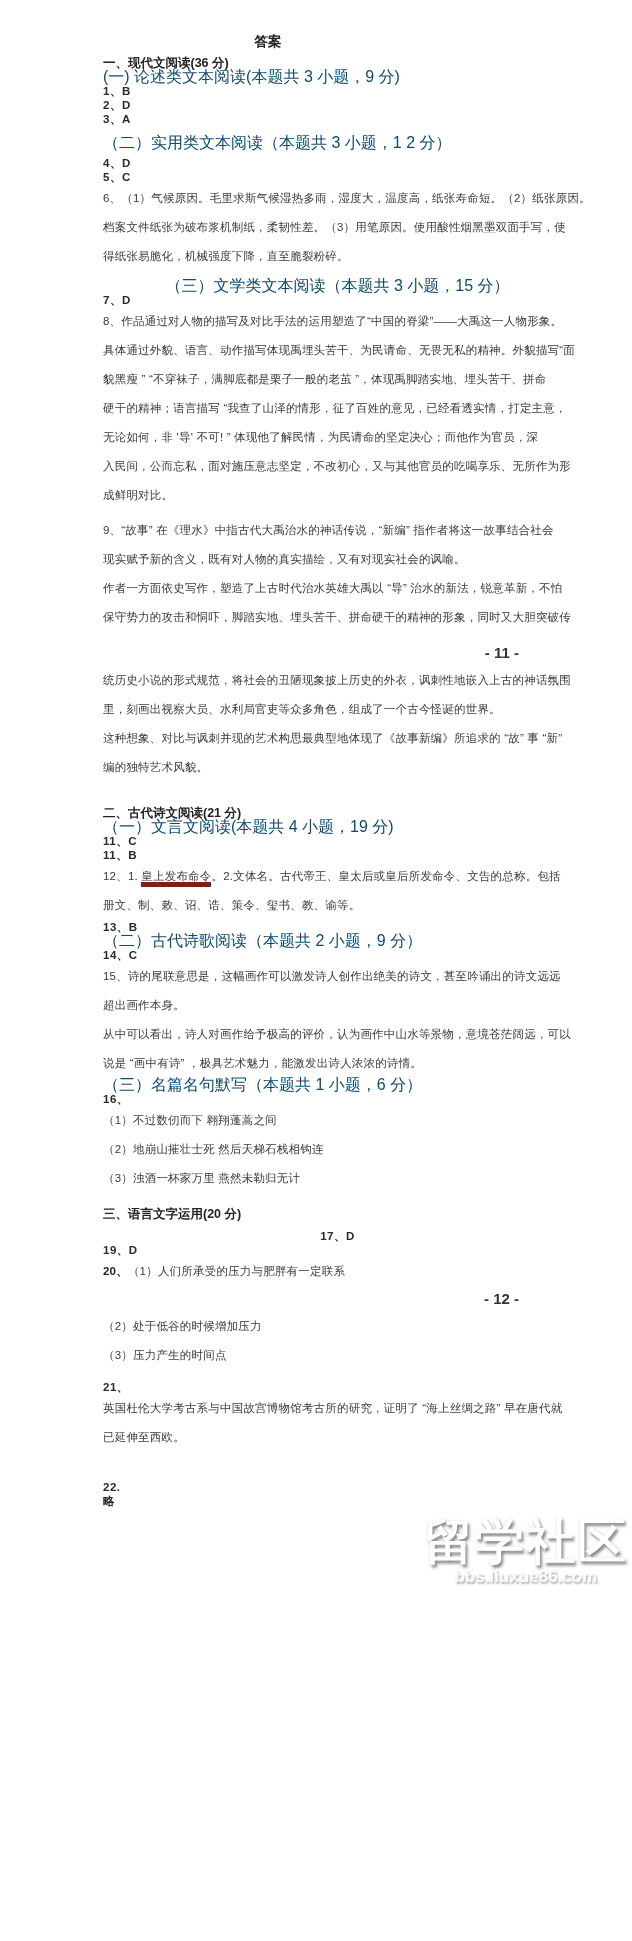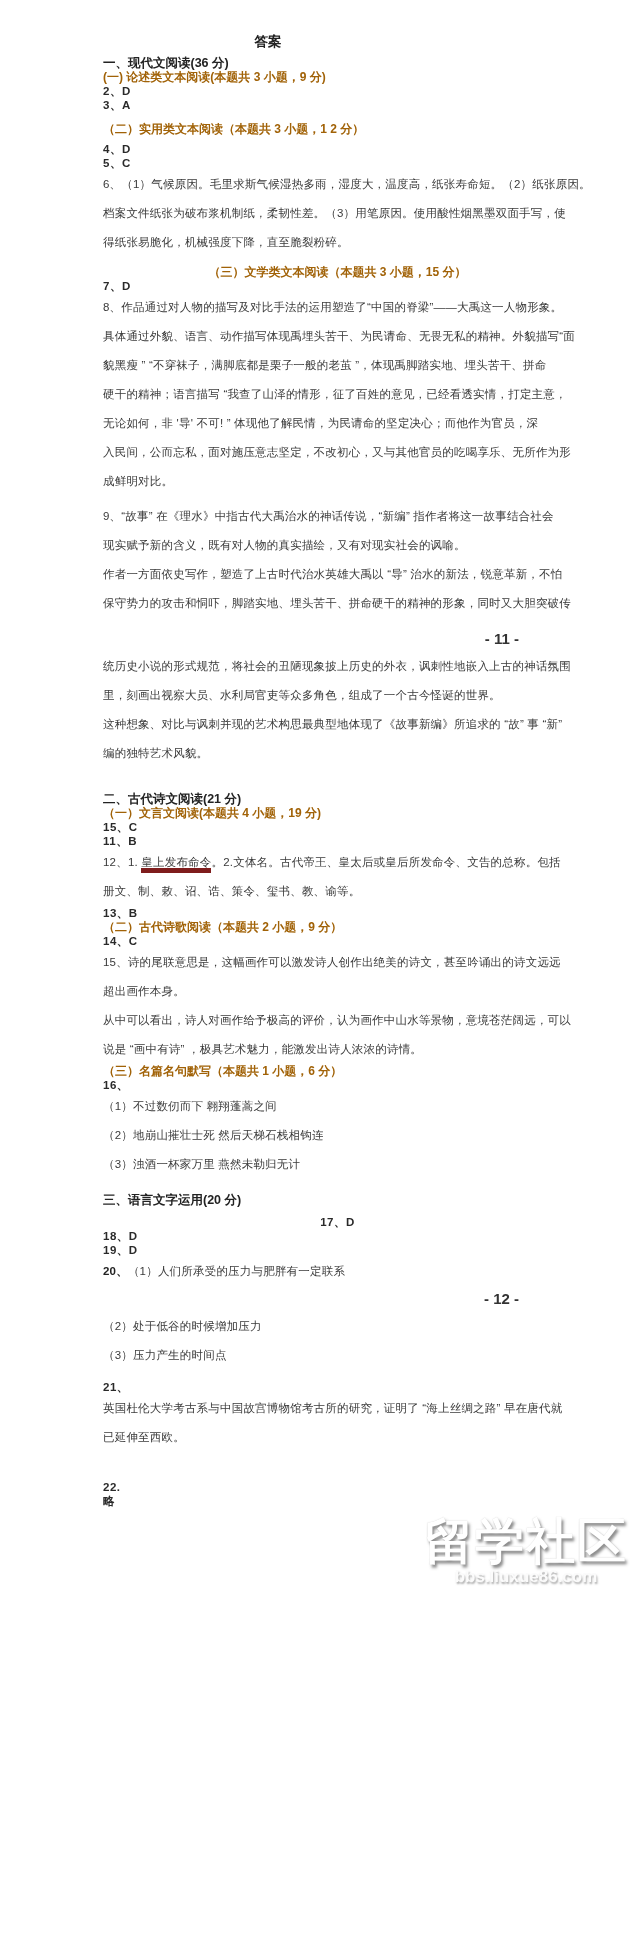--- a/index.html
+++ b/index.html
@@ -8,21 +8,21 @@
     width:632px;height:1595px;
     background:#ffffff;
     font-family:"Liberation Sans","DejaVu Sans",sans-serif;
     color:#333;
     box-sizing:border-box;
     padding:34px 60px 0 103px;
     overflow:hidden;
   }
   .t{font-size:13.5px;font-weight:bold;color:#222;width:330px;text-align:center;line-height:16px;margin-bottom:6px;}
   .h1{font-size:12.5px;font-weight:bold;color:#222;line-height:14px;}
-  .h2{font-size:12px;font-weight:bold;color:#a16207;line-height:14px;}
+  .h2{font-size:16px;font-weight:normal;color:#0c4a6e;line-height:14px;}
   .a{font-size:11.5px;font-weight:bold;color:#2a2a2a;line-height:14px;letter-spacing:0.5px;}
   .p{font-size:11.5px;color:#3a3a3a;line-height:29px;white-space:nowrap;letter-spacing:0.2px;}
   .pn{font-size:15px;font-weight:bold;color:#333;width:416px;text-align:right;line-height:14px;}
   .ul{border-bottom:5px solid #7f1d1d;}
   .bold-prefix{font-weight:bold;color:#222;}
   .wm{
     position:absolute;right:4px;bottom:10px;
     text-align:center;line-height:1;
   }
   .wm-logo{
@@ -40,20 +40,21 @@
 </style>
 </head>
 <body>
 
 <div class="page">
 
   <div class="t">答案</div>
 
   <div class="h1">一、现代文阅读(36 分)</div>
   <div class="h2">(一) 论述类文本阅读(本题共 3 小题，9 分)</div>
+  <div class="a">1、B</div>
   <div class="a">2、D</div>
   <div class="a">3、A</div>
 
   <div class="h2 mt10">（二）实用类文本阅读（本题共 3 小题，1 2 分）</div>
   <div class="a mt6">4、D</div>
   <div class="a">5、C</div>
   <div class="p">6、（1）气候原因。毛里求斯气候湿热多雨，湿度大，温度高，纸张寿命短。（2）纸张原因。</div>
   <div class="p">档案文件纸张为破布浆机制纸，柔韧性差。（3）用笔原因。使用酸性烟黑墨双面手写，使</div>
   <div class="p">得纸张易脆化，机械强度下降，直至脆裂粉碎。</div>
 
@@ -74,40 +75,39 @@
 
   <div class="pn mt14">- 11 -</div>
 
   <div class="p mt6">统历史小说的形式规范，将社会的丑陋现象披上历史的外衣，讽刺性地嵌入上古的神话氛围</div>
   <div class="p">里，刻画出视察大员、水利局官吏等众多角色，组成了一个古今怪诞的世界。</div>
   <div class="p">这种想象、对比与讽刺并现的艺术构思最典型地体现了《故事新编》所追求的 “故” 事  “新”</div>
   <div class="p">编的独特艺术风貌。</div>
 
   <div class="h1 mt24">二、古代诗文阅读(21 分)</div>
   <div class="h2">（一）文言文阅读(本题共 4 小题，19 分)</div>
-  <div class="a">15、C</div>
+  <div class="a">11、C</div>
   <div class="a">11、B</div>
   <div class="p"><span>12、1. </span><span class="ul">皇上发布命令</span><span>。2.文体名。古代帝王、皇太后或皇后所发命令、文告的总称。包括</span></div>
   <div class="p">册文、制、敕、诏、诰、策令、玺书、教、谕等。</div>
   <div class="a">13、B</div>
   <div class="h2">（二）古代诗歌阅读（本题共 2 小题，9 分）</div>
   <div class="a">14、C</div>
   <div class="p">15、诗的尾联意思是，这幅画作可以激发诗人创作出绝美的诗文，甚至吟诵出的诗文远远</div>
   <div class="p">超出画作本身。</div>
   <div class="p">从中可以看出，诗人对画作给予极高的评价，认为画作中山水等景物，意境苍茫阔远，可以</div>
   <div class="p">说是 “画中有诗” ，极具艺术魅力，能激发出诗人浓浓的诗情。</div>
   <div class="h2">（三）名篇名句默写（本题共 1 小题，6 分）</div>
   <div class="a">16、</div>
   <div class="p">（1）不过数仞而下  翱翔蓬蒿之间</div>
   <div class="p">（2）地崩山摧壮士死  然后天梯石栈相钩连</div>
   <div class="p">（3）浊酒一杯家万里  燕然未勒归无计</div>
 
   <div class="h1 mt14">三、语言文字运用(20 分)</div>
   <div class="a mt8">17、D</div>
-  <div class="a">18、D</div>
   <div class="a">19、D</div>
   <div class="p"><span class="bold-prefix">20、</span><span>（1）人们所承受的压力与肥胖有一定联系</span></div>
 
   <div class="pn mt6">- 12 -</div>
 
   <div class="p mt6">（2）处于低谷的时候增加压力</div>
   <div class="p">（3）压力产生的时间点</div>
   <div class="a mt10">21、</div>
   <div class="p">英国杜伦大学考古系与中国故宫博物馆考古所的研究，证明了 “海上丝绸之路” 早在唐代就</div>
   <div class="p">已延伸至西欧。</div>

